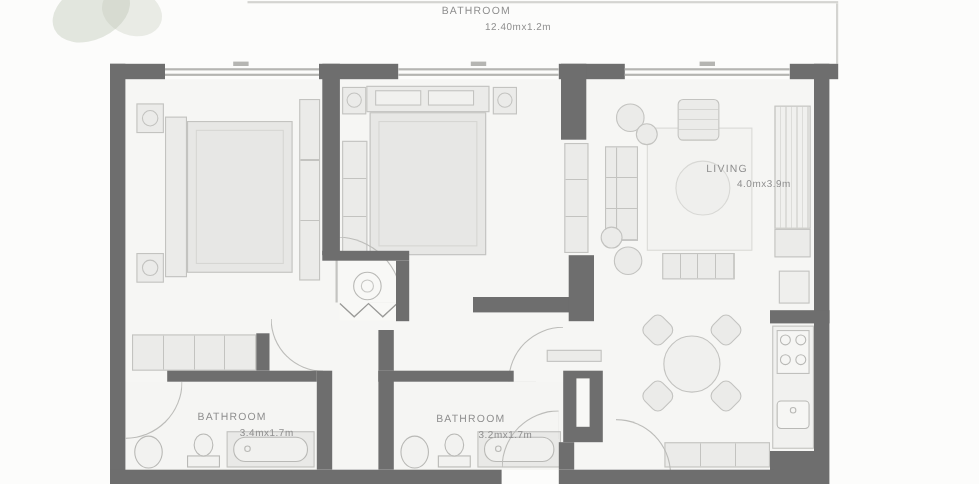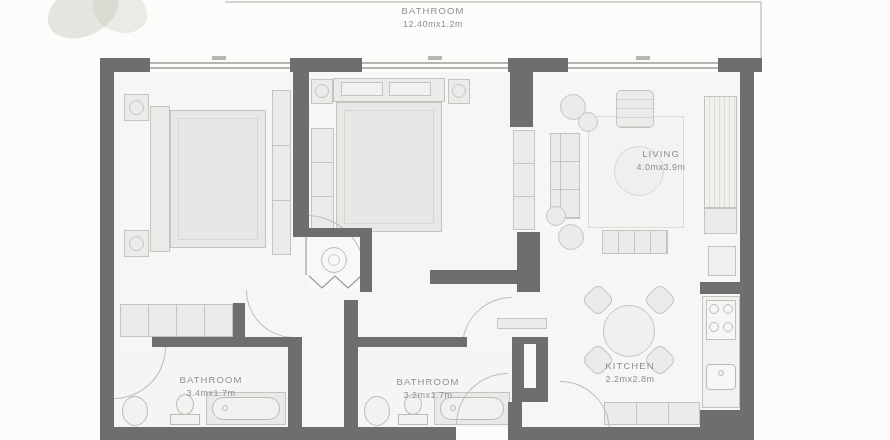--- a/index.html
+++ b/index.html
@@ -17,21 +17,21 @@
   .line{background:var(--window-line);z-index:5;}
   .thinline{background:#d4d4d1;z-index:2;}
   .circle{border-radius:50%;}
   .arc{border:1.3px solid var(--door-arc);background:transparent;z-index:3;}
   .arc.tr{border-left:0;border-bottom:0;border-top-right-radius:100%;}
   .arc.tl{border-right:0;border-bottom:0;border-top-left-radius:100%;}
   .arc.br{border-left:0;border-top:0;border-bottom-right-radius:100%;}
   .arc.bl{border-right:0;border-top:0;border-bottom-left-radius:100%;}
   .lbl{color:var(--label-text);font-size:9.5px;line-height:1.35;letter-spacing:1.1px;
        text-align:center;white-space:nowrap;z-index:6;}
-  .lbl .dims{font-size:9px;letter-spacing:.5px;}
+  .lbl .dims{font-size:9px;letter-spacing:.5px;text-align:right;}
   .decor{background:var(--decor-green);z-index:0;}
 </style>
 </head>
 <body>
 
 <div class="stage">
 
   <div class="abs decor circle" style="left:46px;top:-14px;width:74px;height:50px;opacity:.4;transform:rotate(-25deg);"></div>
   <div class="abs decor circle" style="left:92px;top:-10px;width:56px;height:42px;opacity:.3;transform:rotate(20deg);"></div>
 
@@ -138,24 +138,20 @@
   <div class="abs furn" style="left:648px;top:348px;width:24px;height:24px;border-radius:7px;transform:rotate(45deg);"></div>
   <div class="abs furn" style="left:702px;top:296px;width:38px;height:112px;background:#f1f1ef;"></div>
   <div class="abs" style="left:706px;top:300px;width:30px;height:40px;border:1px solid #c0c0bd;z-index:3;background:#f6f6f4;"></div>
   <div class="abs circle" style="left:709px;top:304px;width:10px;height:10px;border:1px solid #b9b9b6;z-index:3;"></div>
   <div class="abs circle" style="left:723px;top:304px;width:10px;height:10px;border:1px solid #b9b9b6;z-index:3;"></div>
   <div class="abs circle" style="left:709px;top:322px;width:10px;height:10px;border:1px solid #b9b9b6;z-index:3;"></div>
   <div class="abs circle" style="left:723px;top:322px;width:10px;height:10px;border:1px solid #b9b9b6;z-index:3;"></div>
   <div class="abs" style="left:706px;top:364px;width:30px;height:26px;border:1px solid #b9b9b6;border-radius:4px;z-index:3;background:#f6f6f4;"></div>
   <div class="abs circle" style="left:718px;top:370px;width:6px;height:6px;border:1px solid #b9b9b6;z-index:3;"></div>
   <div class="abs furn" style="left:604px;top:402px;width:96px;height:23px;background-image:repeating-linear-gradient(to right,var(--furniture) 0 31px,var(--furniture-border) 31px 32px);"></div>
-  <div class="abs lbl" style="left:572px;top:360px;width:116px;">
-    <div>KITCHEN</div>
-    <div class="dims">2.2mx2.8m</div>
-  </div>
 
   <div class="abs furn" style="left:497px;top:318px;width:50px;height:11px;"></div>
   <div class="abs furn" style="left:120px;top:304px;width:113px;height:33px;background-image:repeating-linear-gradient(to right,var(--furniture) 0 27px,var(--furniture-border) 27px 28px);"></div>
   <div class="abs arc bl" style="left:246px;top:290px;width:48px;height:48px;"></div>
   <div class="abs arc tl" style="left:456px;top:373px;width:52px;height:52px;"></div>
   <div class="abs arc tr" style="left:560px;top:381px;width:50px;height:50px;"></div>
 
   <div class="abs" style="left:114px;top:347px;width:174px;height:80px;background:#f5f5f3;z-index:1;"></div>
   <div class="abs arc br" style="left:114px;top:347px;width:52px;height:52px;"></div>
   <div class="abs circle" style="left:122px;top:396px;width:26px;height:30px;border:1px solid #b9b9b6;background:#f2f2f0;z-index:2;"></div>

